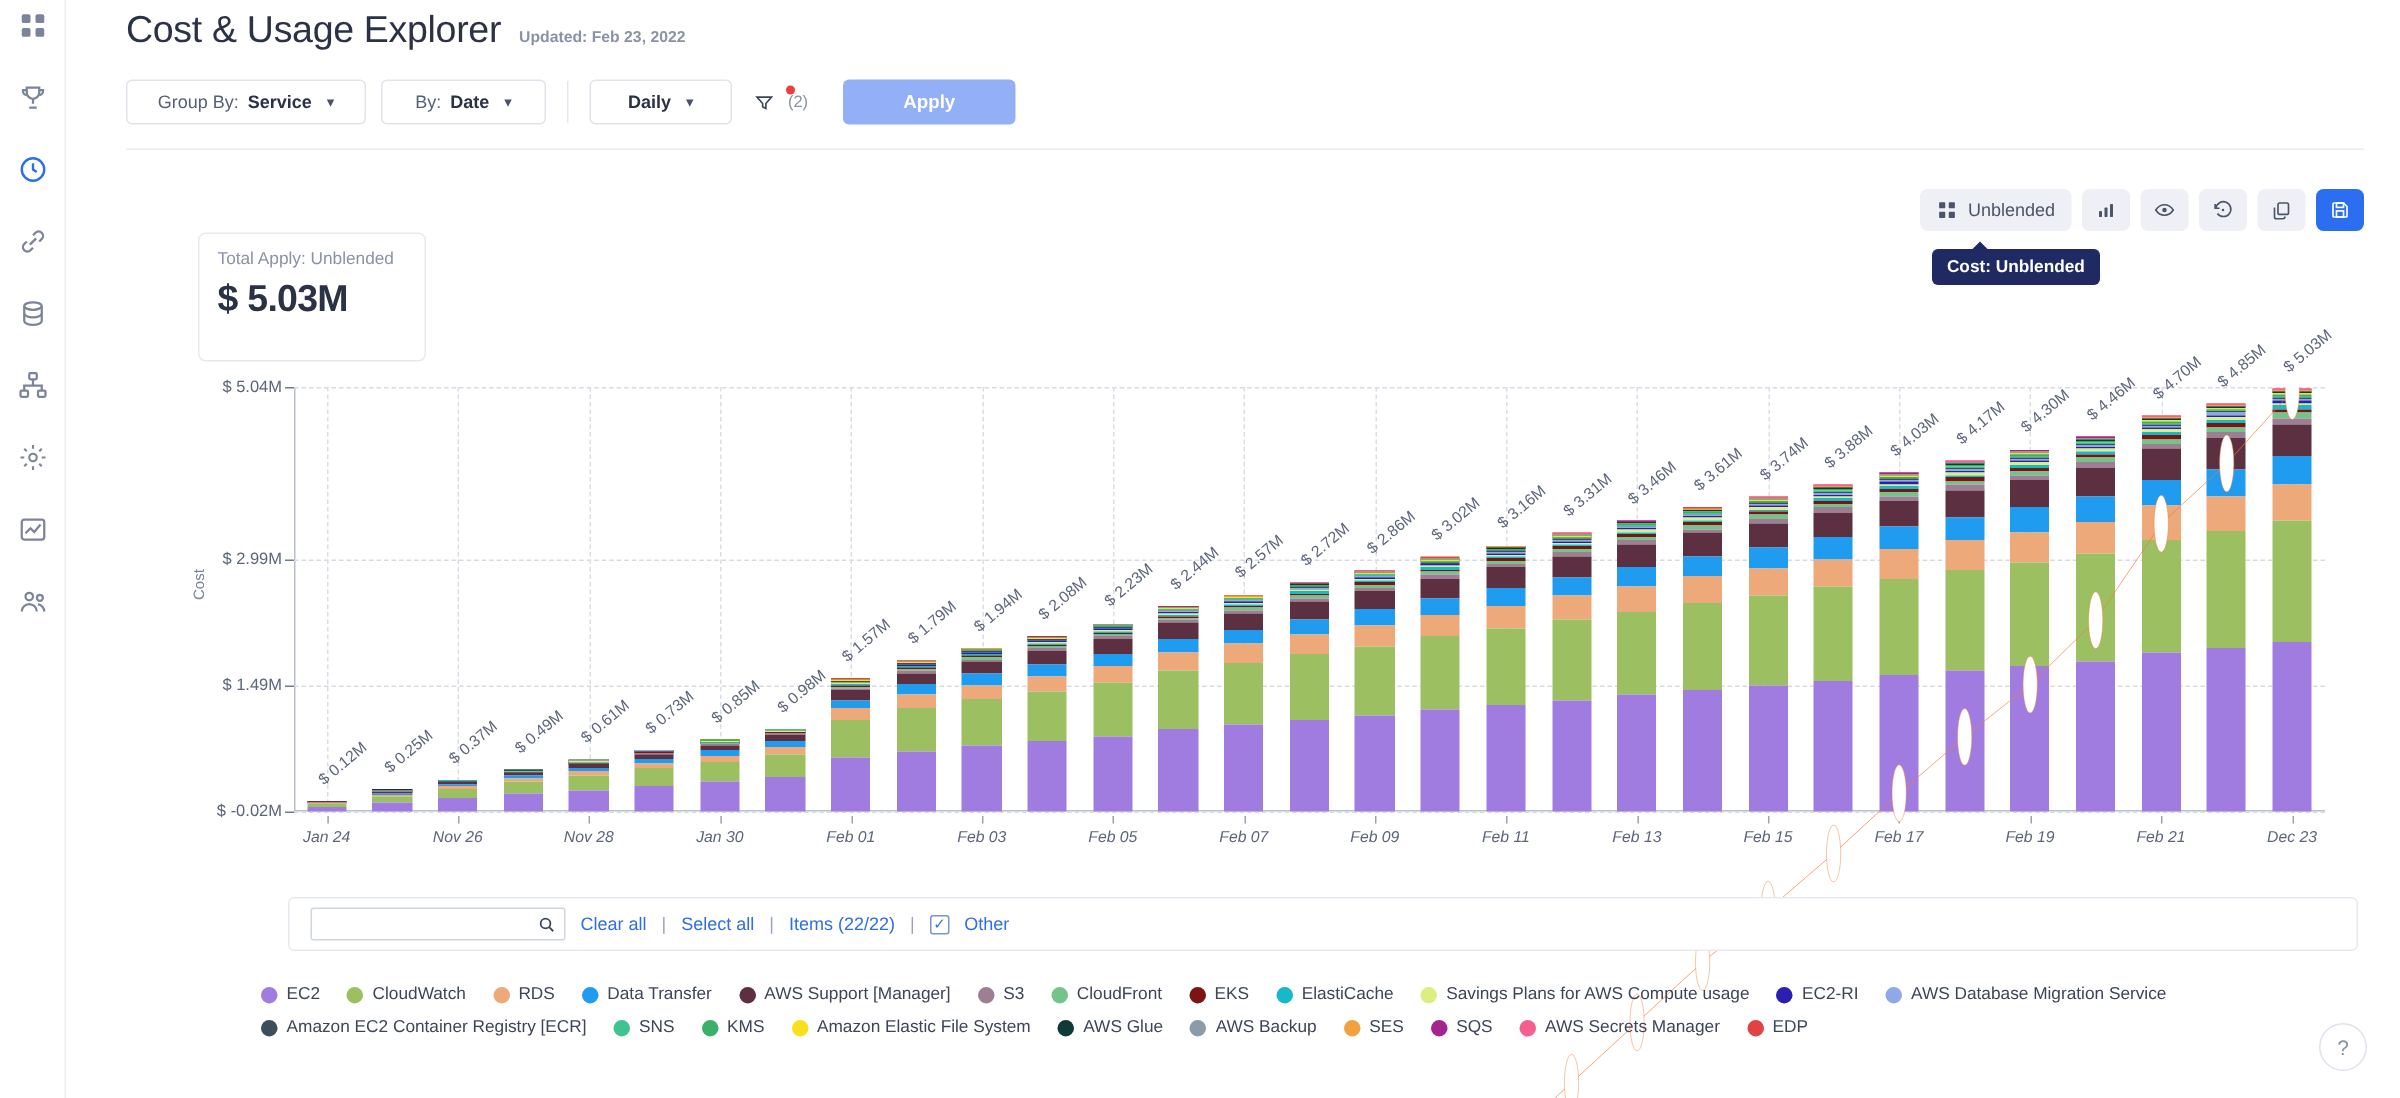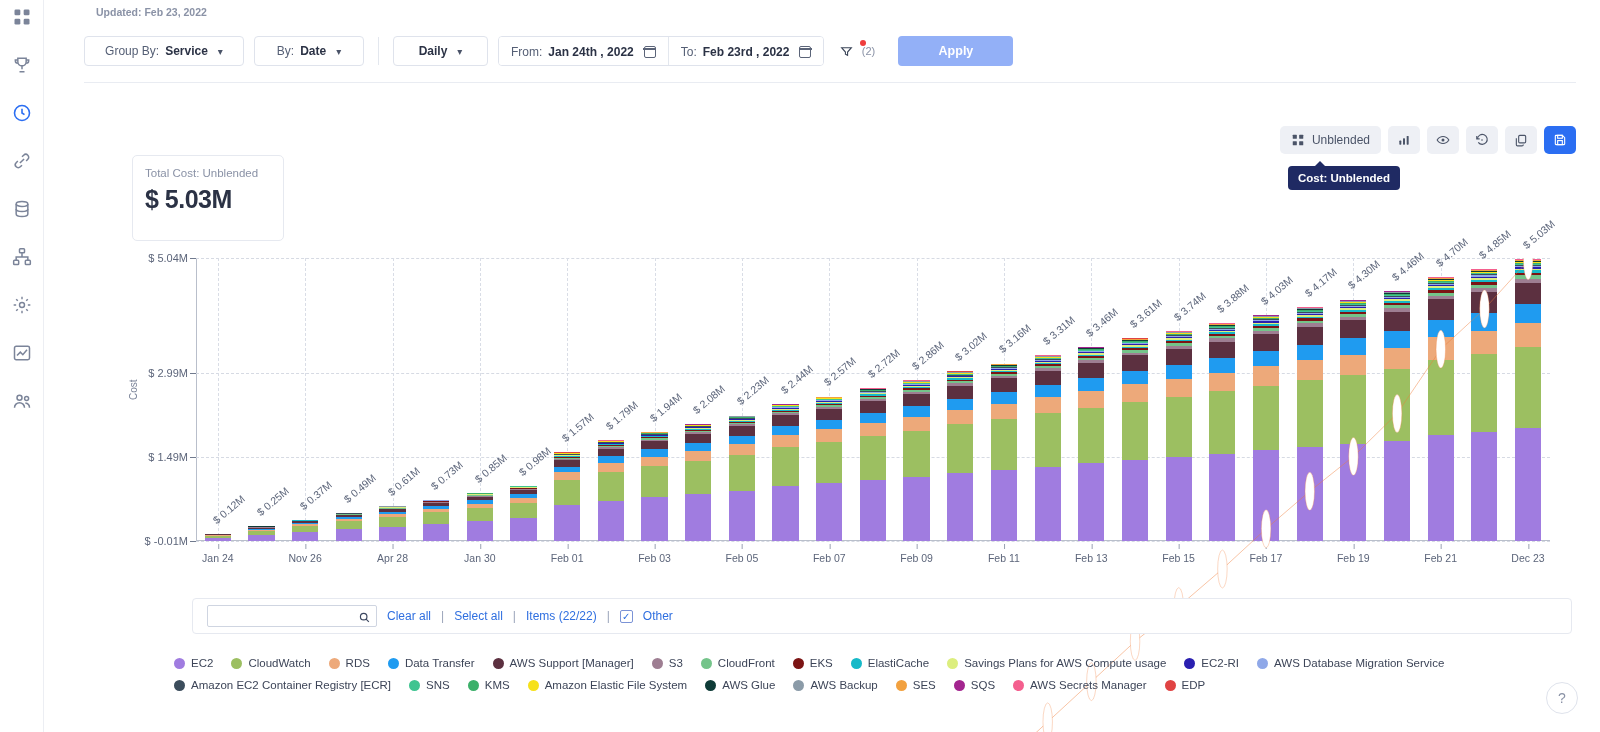--- a/index.html
+++ b/index.html
@@ -115,21 +115,21 @@
   .bars { position:absolute; left:0; right:0; top:0; bottom:0; display:flex; align-items:flex-end; }
   .bar-slot { flex:1 1 0; height:100%; position:relative; display:flex; flex-direction:column; justify-content:flex-end; align-items:center; }
   .bar { width:60%; position:relative; display:flex; flex-direction:column-reverse; }
   .seg { width:100%; }
   .bar-label {
     position:absolute; font-size:10.5px; color:#5c657a; white-space:nowrap;
     transform:rotate(-40deg); transform-origin:left bottom; left:50%;
   }
   .xtick {
     position:absolute; top:calc(100% + 11px); left:50%; transform:translateX(-50%);
-    font-size:10.5px; color:#5c657a; white-space:nowrap;
+    font-size:10.5px; color:#5c657a; white-space:nowrap;font-style:italic;
   }
   .xtick:before { content:""; position:absolute; left:50%; top:-8px; width:1px; height:5px; background:#9aa2b2; }
   .trend { position:absolute; left:0; top:0; right:0; bottom:0; pointer-events:none; }
 
   
   .legend-box {
     position:absolute; left:148px; right:28px; top:598px;
     border:1px solid #e6e9f0; border-radius:4px; height:36px;
     display:flex; align-items:center; padding:0 14px; gap:10px; background:#fff;
   }
@@ -224,51 +224,39 @@
           <path d="M3 20c0-3.3 2.7-6 6-6s6 2.7 6 6"></path>
           <circle cx="17.5" cy="9" r="2.4"></circle>
           <path d="M16 14.3c2.8.3 5 2.7 5 5.7"></path>
         </svg>
     </div>
   </div>
 
   <div class="main">
 
     <div class="page-head">
+      <div class="page-title">Cost &amp; Usage Explorer</div>
       <div class="page-updated">Updated: Feb 23, 2022</div>
     </div>
 
     <div class="filterbar">
       <div class="ctl ctl-w1">
         <span>Group By:</span>
         <b>Service</b>
         <span class="chev">▾</span>
       </div>
       <div class="ctl ctl-w2">
         <span>By:</span>
         <b>Date</b>
         <span class="chev">▾</span>
       </div>
       <div class="sep"></div>
       <div class="ctl ctl-w3">
         <b>Daily</b>
         <span class="chev">▾</span>
-      </div>
-      <div class="daterange">
-        <div class="ctl">
-          <span>From:</span>
-          <b>Jan 24th , 2022</b>
-          <span class="cal"></span>
-        </div>
-        <div class="dr-div"></div>
-        <div class="ctl">
-          <span>To:</span>
-          <b>Feb 23rd , 2022</b>
-          <span class="cal"></span>
-        </div>
       </div>
       <div class="ctl filter-btn">
         <span class="funnel">
           <svg viewBox="0 0 24 24" fill="none" stroke="#3b4558" stroke-width="2">
               <path d="M3 5h18l-7 8v6l-4-2v-4z"></path>
             </svg>
         </span>
         <span class="fdot"></span>
         <span class="fcount">(2)</span>
       </div>
@@ -329,21 +317,21 @@
           <svg viewBox="0 0 24 24" fill="none" stroke="currentColor" stroke-width="1.9">
               <path d="M4 5a1 1 0 0 1 1-1h11l4 4v11a1 1 0 0 1-1 1H5a1 1 0 0 1-1-1z"></path>
               <rect x="8" y="4" width="8" height="5"></rect>
               <rect x="8" y="13" width="8" height="7"></rect>
             </svg>
         </span>
       </div>
     </div>
 
     <div class="total-card">
-      <div class="total-label">Total Cost: Unblended</div>
+      <div class="total-label">Total Apply: Unblended</div>
       <div class="total-value">$ 5.03M</div>
     </div>
 
     <div class="chart-wrap">
       <div class="yaxis-title">Cost</div>
       <div class="plot" id="plot">
         <div class="axis-line"></div>
         <div class="axis-x"></div>
         <div id="grid-layer">
             <div class="gridline" style="top: 100%;"></div>
@@ -497,21 +485,21 @@
                 <div class="seg" style="height: 0.285987%; background: rgb(60, 176, 106);"></div>
                 <div class="seg" style="height: 0.285987%; background: rgb(246, 225, 26);"></div>
                 <div class="seg" style="height: 0.285987%; background: rgb(14, 59, 55);"></div>
                 <div class="seg" style="height: 0.190658%; background: rgb(139, 155, 168);"></div>
                 <div class="seg" style="height: 0.190658%; background: rgb(242, 161, 63);"></div>
                 <div class="seg" style="height: 0.190658%; background: rgb(163, 37, 143);"></div>
                 <div class="seg" style="height: 0.190658%; background: rgb(244, 95, 142);"></div>
                 <div class="seg" style="height: 0.0953288%; background: rgb(224, 67, 67);"></div>
               </div>
               <div class="bar-label" style="bottom: calc(12.2772% + 8px);">$ 0.61M</div>
-              <div class="xtick">Apr 28</div>
+              <div class="xtick">Nov 28</div>
             </div>
             <div class="bar-slot">
               <div class="bar" style="height: 14.6535%;">
                 <div class="seg" style="height: 41.8049%; background: rgb(160, 124, 224);"></div>
                 <div class="seg" style="height: 28.5987%; background: rgb(156, 191, 97);"></div>
                 <div class="seg" style="height: 8.5796%; background: rgb(237, 169, 122);"></div>
                 <div class="seg" style="height: 6.67302%; background: rgb(31, 155, 240);"></div>
                 <div class="seg" style="height: 7.62631%; background: rgb(92, 48, 64);"></div>
                 <div class="seg" style="height: 1.42993%; background: rgb(158, 126, 146);"></div>
                 <div class="seg" style="height: 1.14395%; background: rgb(116, 196, 138);"></div>
@@ -1249,21 +1237,21 @@
             <ellipse cx="72.58064516129032" cy="25.742574257425744" rx="0.35" ry="1.4" fill="#fff" stroke="#f07c35" stroke-width="0.3" vector-effect="non-scaling-stroke"></ellipse>
             <ellipse cx="75.80645161290323" cy="22.970297029702962" rx="0.35" ry="1.4" fill="#fff" stroke="#f07c35" stroke-width="0.3" vector-effect="non-scaling-stroke"></ellipse>
             <ellipse cx="79.03225806451613" cy="20" rx="0.35" ry="1.4" fill="#fff" stroke="#f07c35" stroke-width="0.3" vector-effect="non-scaling-stroke"></ellipse>
             <ellipse cx="82.25806451612904" cy="17.227722772277232" rx="0.35" ry="1.4" fill="#fff" stroke="#f07c35" stroke-width="0.3" vector-effect="non-scaling-stroke"></ellipse>
             <ellipse cx="85.48387096774194" cy="14.65346534653466" rx="0.35" ry="1.4" fill="#fff" stroke="#f07c35" stroke-width="0.3" vector-effect="non-scaling-stroke"></ellipse>
             <ellipse cx="88.70967741935483" cy="11.485148514851488" rx="0.35" ry="1.4" fill="#fff" stroke="#f07c35" stroke-width="0.3" vector-effect="non-scaling-stroke"></ellipse>
             <ellipse cx="91.93548387096774" cy="6.7326732673267315" rx="0.35" ry="1.4" fill="#fff" stroke="#f07c35" stroke-width="0.3" vector-effect="non-scaling-stroke"></ellipse>
             <ellipse cx="95.16129032258065" cy="3.7623762376237693" rx="0.35" ry="1.4" fill="#fff" stroke="#f07c35" stroke-width="0.3" vector-effect="non-scaling-stroke"></ellipse>
             <ellipse cx="98.38709677419355" cy="0.19801980198019464" rx="0.35" ry="1.4" fill="#fff" stroke="#f07c35" stroke-width="0.3" vector-effect="non-scaling-stroke"></ellipse>
           </svg>
-      <div class="ytick" style="top: 100%;">$ -0.01M</div>
+      <div class="ytick" style="top: 100%;">$ -0.02M</div>
           <div class="ytick" style="top: 70.297%;">$ 1.49M</div>
           <div class="ytick" style="top: 40.5941%;">$ 2.99M</div>
           <div class="ytick" style="top: 0%;">$ 5.04M</div>
         </div>
     </div>
 
     <div class="legend-box">
       <div class="search-field">
         <input type="text" placeholder="" style="">
         <span class="search-ico">

